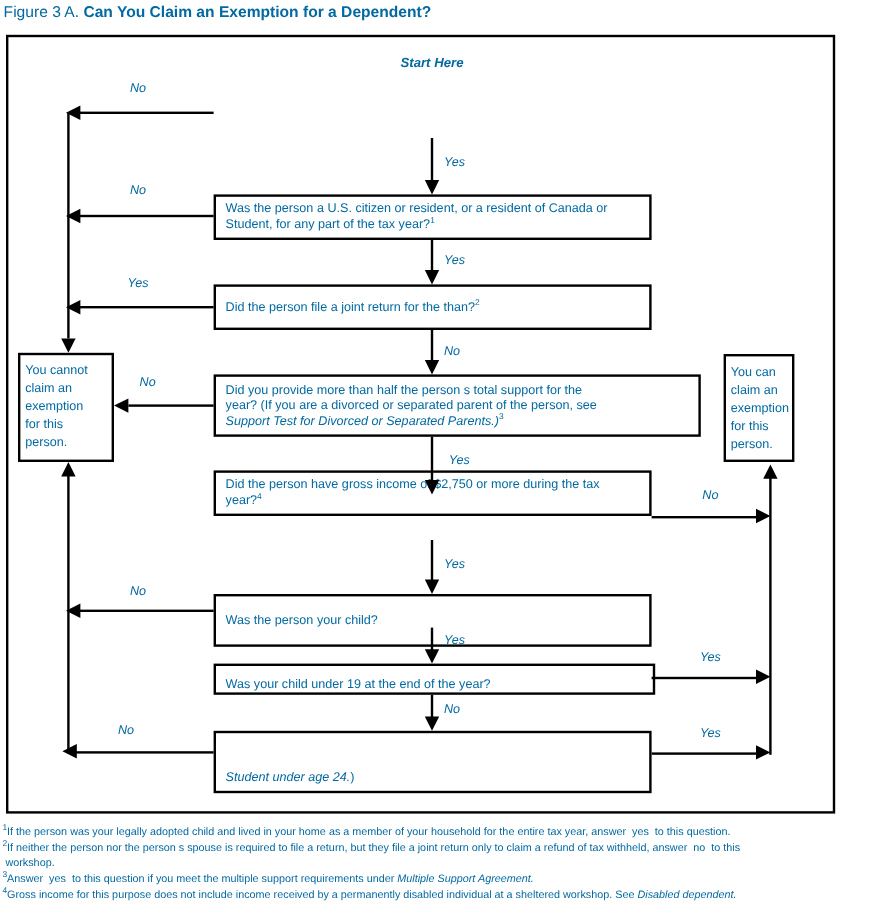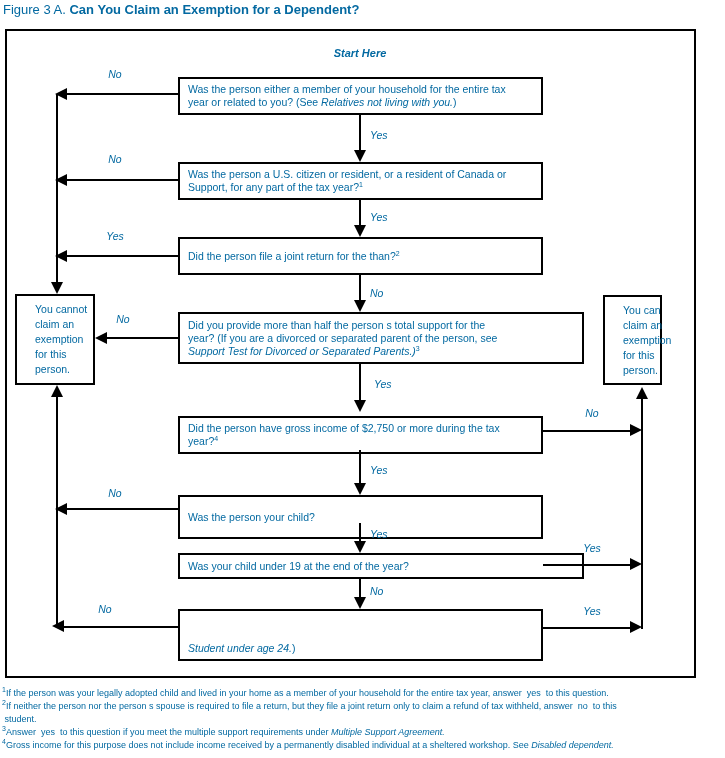--- a/index.html
+++ b/index.html
@@ -6,21 +6,21 @@
   #stage{
     position:relative;width:725px;height:758px;background:#fff;color:#0369a1;
     font-family:Liberation Sans, sans-serif;overflow:hidden;
   }
   .title{position:absolute;left:3px;top:2px;font-size:13px;white-space:pre;}
   .title .b{font-weight:bold;}
   .outer{position:absolute;left:5px;top:29px;width:691px;height:649px;border:2px solid #000;box-sizing:border-box;}
   .box{position:absolute;border:2px solid #000;background:#fff;box-sizing:border-box;
        display:flex;align-items:center;}
   .box-text{font-size:10.5px;line-height:13px;padding:0 8px;white-space:pre;}
-  .result .box-text{line-height:15px;padding:0 18px;}
+  .result .box-text{line-height:15px;padding:0 4px;}
   .i{font-style:italic;}
   .b{font-weight:bold;}
   .sup{font-size:7px;vertical-align:super;line-height:0;}
   .lbl{position:absolute;font-size:10.5px;font-style:italic;white-space:pre;}
   .lbl.c{width:40px;text-align:center;}
   .start{position:absolute;left:312px;top:47px;width:96px;text-align:center;
          font-size:11px;font-weight:bold;font-style:italic;}
   .hl{position:absolute;height:2px;background:#000;}
   .vl{position:absolute;width:2px;background:#000;}
   .ah{position:absolute;width:0;height:0;}
@@ -35,39 +35,36 @@
 <body>
 
 <div id="stage">
 
   <div class="title"><span>Figure 3 A. </span><span class="b">Can You Claim an Exemption for a Dependent?</span></div>
 
   <div class="outer"></div>
 
   <div class="start">Start Here</div>
 
-  <div class="box" style="left:178px;top:77px;width:365px;height:38px;">
-    <div class="box-text"><span>Was the person either a member of your household for the entire tax</span><br><span>year or related to you? (See </span><span class="i">Relatives not living with you.</span><span>)</span></div>
-  </div>
   <div class="box" style="left:178px;top:162px;width:365px;height:38px;">
-    <div class="box-text"><span>Was the person a U.S. citizen or resident, or a resident of Canada or</span><br><span>Support, for any part of the tax year?</span><span class="sup">1</span></div>
+    <div class="box-text"><span>Was the person a U.S. citizen or resident, or a resident of Canada or</span><br><span>Student, for any part of the tax year?</span><span class="sup">1</span></div>
   </div>
   <div class="box" style="left:178px;top:237px;width:365px;height:38px;">
     <div class="box-text"><span>Did the person file a joint return for the than?</span><span class="sup">2</span></div>
   </div>
   <div class="box" style="left:178px;top:312px;width:406px;height:52px;">
     <div class="box-text"><span>Did you provide more than half the person s total support for the</span><br><span>year? (If you are a divorced or separated parent of the person, see</span><br><span class="i">Support Test for Divorced or Separated Parents.)</span><span class="sup">3</span></div>
   </div>
-  <div class="box" style="left:178px;top:416px;width:365px;height:38px;">
+  <div class="box" style="left:178px;top:392px;width:365px;height:38px;">
     <div class="box-text"><span>Did the person have gross income of $2,750 or more during the tax</span><br><span>year?</span><span class="sup">4</span></div>
   </div>
   <div class="box" style="left:178px;top:495px;width:365px;height:44px;">
     <div class="box-text"><span>Was the person your child?</span></div>
   </div>
-  <div class="box" style="left:178px;top:553px;width:406px;height:26px;">
+  <div class="box" style="left:178px;top:553px;width:368px;height:26px;align-items:flex-end;">
     <div class="box-text"><span>Was your child under 19 at the end of the year?</span></div>
   </div>
   <div class="box" style="left:178px;top:609px;width:365px;height:52px;">
     <div class="box-text"><br><br><span class="i">Student under age 24.</span><span>)</span></div>
   </div>
 
   <div class="box result" style="left:15px;top:294px;width:80px;height:91px;">
     <div class="box-text"><span>You cannot</span><br><span>claim an</span><br><span>exemption</span><br><span>for this</span><br><span>person.</span></div>
   </div>
   <div class="box result" style="left:603px;top:295px;width:59px;height:90px;">
@@ -131,18 +128,18 @@
   <div class="lbl" style="left:370px;top:464px;">Yes</div>
   <div class="lbl" style="left:370px;top:528px;">Yes</div>
   <div class="lbl" style="left:370px;top:585px;">No</div>
 
   <div class="lbl c" style="left:572px;top:407px;">No</div>
   <div class="lbl c" style="left:572px;top:542px;">Yes</div>
   <div class="lbl c" style="left:572px;top:605px;">Yes</div>
 
   <div class="fnwrap">
     <div class="fn"><span class="sup">1</span><span>If the person was your legally adopted child and lived in your home as a member of your household for the entire tax year, answer  yes  to this question.</span></div>
-    <div class="fn"><span class="sup">2</span><span>If neither the person nor the person s spouse is required to file a return, but they file a joint return only to claim a refund of tax withheld, answer  no  to this</span><br><span> student.</span></div>
+    <div class="fn"><span class="sup">2</span><span>If neither the person nor the person s spouse is required to file a return, but they file a joint return only to claim a refund of tax withheld, answer  no  to this</span><br><span> workshop.</span></div>
     <div class="fn"><span class="sup">3</span><span>Answer  yes  to this question if you meet the multiple support requirements under </span><span class="i">Multiple Support Agreement.</span></div>
     <div class="fn"><span class="sup">4</span><span>Gross income for this purpose does not include income received by a permanently disabled individual at a sheltered workshop. See </span><span class="i">Disabled dependent.</span></div>
   </div>
 
 </div>
 
 </body></html>

